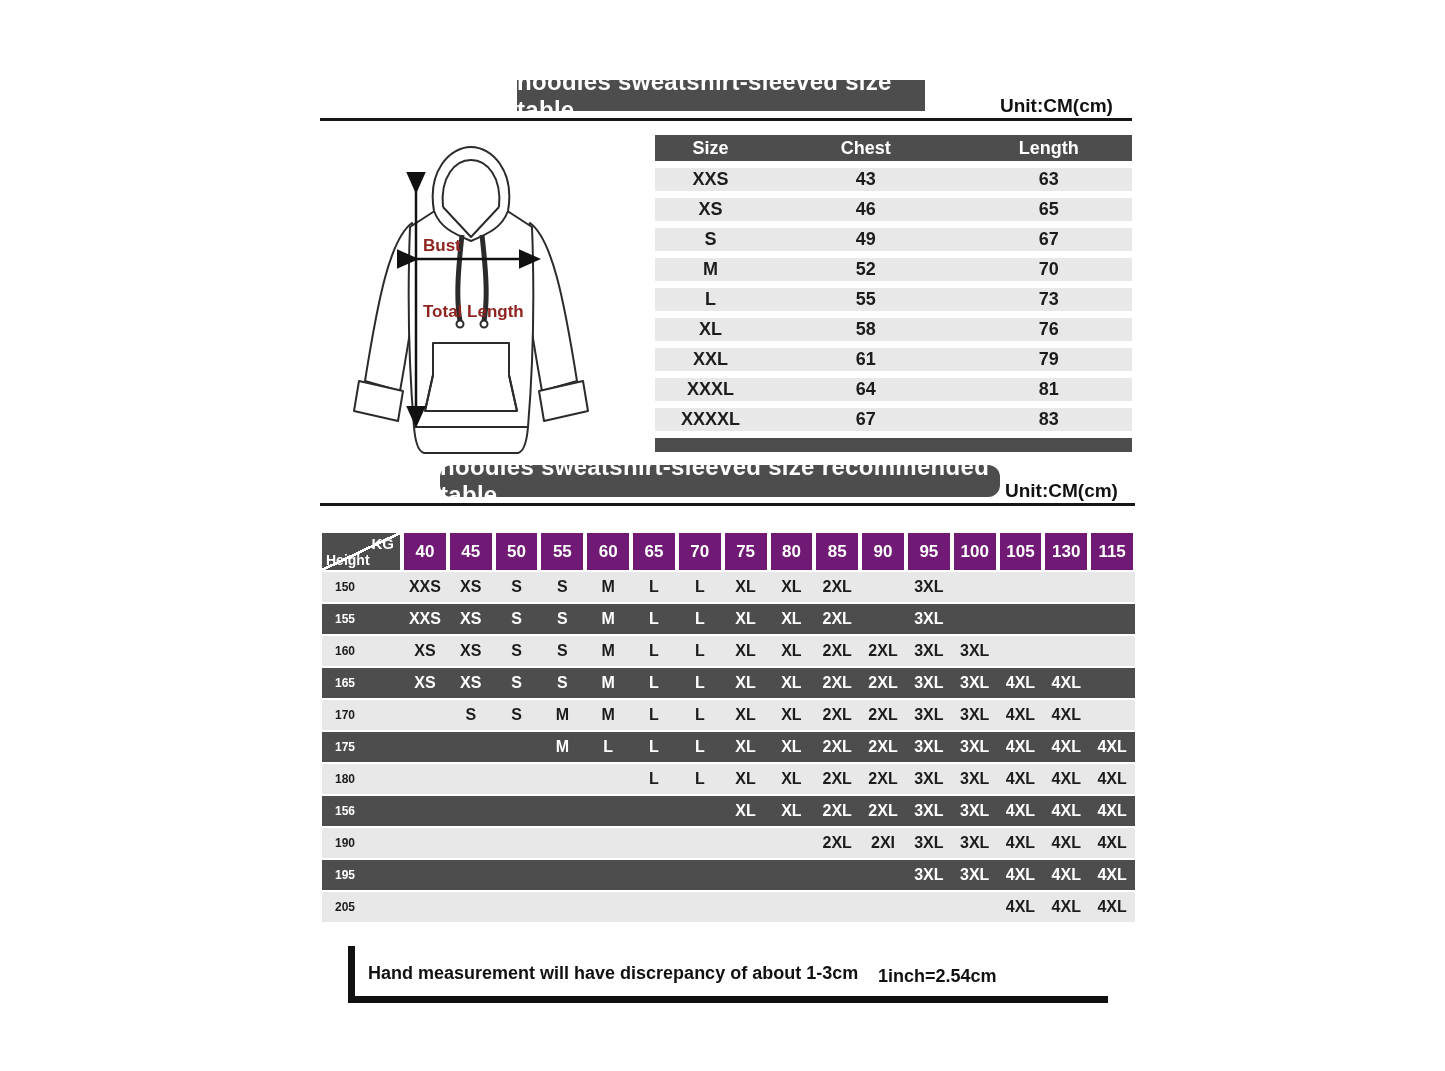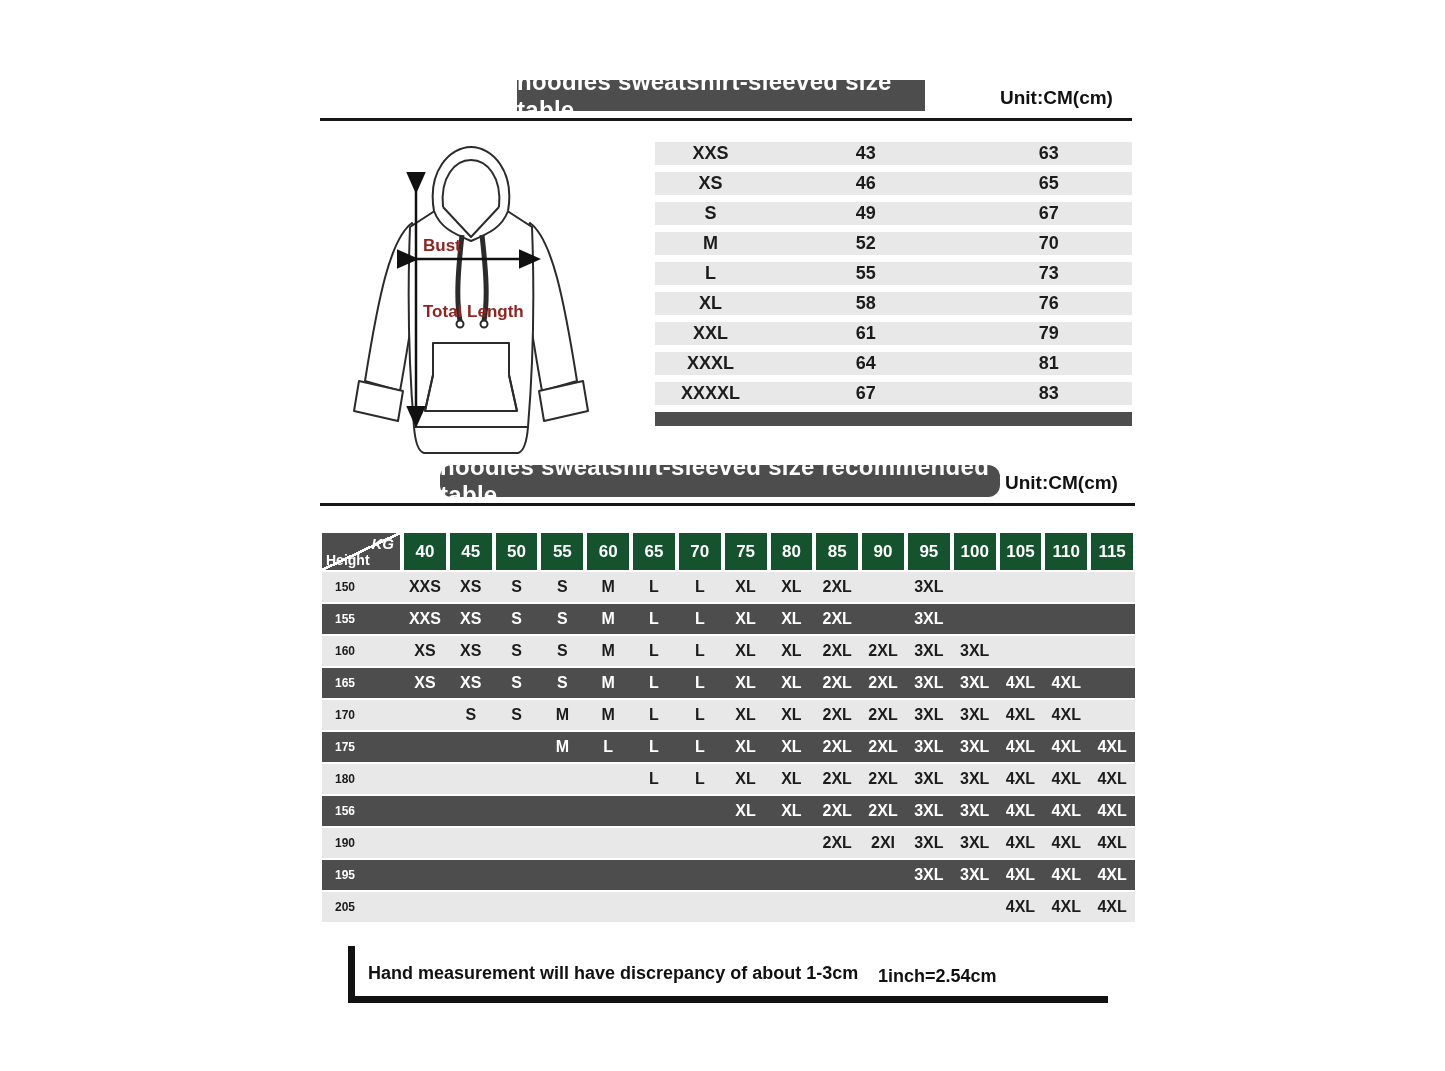--- a/index.html
+++ b/index.html
@@ -3,41 +3,41 @@
 <meta charset="utf-8">
 <style>
   html,body{margin:0;padding:0;background:#ffffff;}
   body{width:1445px;height:1071px;position:relative;overflow:hidden;
        font-family:"Liberation Sans", sans-serif;color:#1c1c1c;}
   .abs{position:absolute;}
 
   
   .title-bar{background:#4d4d4d;color:#ffffff;font-weight:bold;font-size:24px;
              display:flex;align-items:center;justify-content:center;letter-spacing:.3px;}
-  .unit{font-weight:bold;font-size:19px;color:#111;}
+  .unit{font-weight:bold;font-size:19px;color:#111;margin-top:8px;}
   .hr{background:#161616;}
 
   
   #size-table{left:655px;top:135px;width:477px;}
   .st-grid{display:grid;grid-template-columns:1fr 1.8fr 1.5fr;align-items:center;}
   .st-head{background:#4d4d4d;color:#fff;height:26px;font-weight:bold;font-size:18px;}
   .st-head .st-cell{text-align:center;}
   .st-row{background:#e8e8e8;height:23px;margin-top:7px;font-weight:bold;font-size:18px;}
   .st-cell{text-align:center;}
   .st-bottom{background:#4d4d4d;height:14px;margin-top:7px;}
 
   
   #rec-table{left:322px;top:533px;width:813px;}
   .rt-grid{display:grid;grid-template-columns:80px repeat(16,1fr);}
   .rt-head{height:37px;}
-  .rt-hcell{background:#14532d;color:#fff;font-weight:bold;font-size:17px;
+  .rt-hcell{background:#701a75;color:#fff;font-weight:bold;font-size:17px;
             margin:0 2px;display:flex;align-items:center;justify-content:center;}
   .rt-corner{position:relative;margin:0 2px 0 0;color:#fff;font-weight:bold;
      background:linear-gradient(to bottom right,#4d4d4d 48%,#ffffff 48%,#ffffff 52%,#4d4d4d 52%);}
-  .rt-corner .kg{position:absolute;top:2px;right:6px;font-size:15px;font-style:italic;}
+  .rt-corner .kg{position:absolute;top:2px;right:6px;font-size:15px;}
   .rt-corner .hgt{position:absolute;bottom:2px;left:4px;font-size:14px;}
   .rt-row{height:30px;margin-top:2px;font-weight:bold;font-size:16px;align-items:center;}
   .rt-row.light{background:#e8e8e8;color:#1c1c1c;}
   .rt-row.dark{background:#4d4d4d;color:#ffffff;}
   .rt-cell{text-align:center;white-space:nowrap;}
   .rt-label{text-align:left;padding-left:13px;font-size:12px;}
 
   
   .f-bar{background:#111;}
   .f-note{font-weight:bold;font-size:18px;color:#111;text-align:center;}
@@ -84,20 +84,25 @@
     <path d="M103,244 L95,280 M179,244 L187,280" fill="none"></path>
   </g>
 
   <line x1="86" y1="58" x2="86" y2="292" stroke="#111" stroke-width="2.5" marker-start="url(#arr)" marker-end="url(#arr)"></line>
   <line x1="84" y1="128" x2="206" y2="128" stroke="#111" stroke-width="2.5" marker-start="url(#arr)" marker-end="url(#arr)"></line>
   <text x="93" y="120" font-size="17" font-weight="bold" fill="#8f2420">Bust</text>
   <text x="93" y="186" font-size="17" font-weight="bold" fill="#8f2420">Total Length</text>
 </svg>
 
 <div class="abs" id="size-table">
+  <div class="st-grid st-head" id="st-head">
+      <div class="st-cell">Size</div>
+      <div class="st-cell">Chest</div>
+      <div class="st-cell">Length</div>
+    </div>
   <div id="st-rows">
       <div class="st-grid st-row">
         <div class="st-cell">XXS</div>
         <div class="st-cell">43</div>
         <div class="st-cell">63</div>
       </div>
       <div class="st-grid st-row">
         <div class="st-cell">XS</div>
         <div class="st-cell">46</div>
         <div class="st-cell">65</div>
@@ -160,21 +165,21 @@
       <div class="rt-hcell">60</div>
       <div class="rt-hcell">65</div>
       <div class="rt-hcell">70</div>
       <div class="rt-hcell">75</div>
       <div class="rt-hcell">80</div>
       <div class="rt-hcell">85</div>
       <div class="rt-hcell">90</div>
       <div class="rt-hcell">95</div>
       <div class="rt-hcell">100</div>
       <div class="rt-hcell">105</div>
-      <div class="rt-hcell">110</div>
+      <div class="rt-hcell">130</div>
       <div class="rt-hcell">115</div>
     </div>
   <div id="rt-rows">
       <div class="rt-grid rt-row light">
         <div class="rt-cell rt-label">150</div>
         <div class="rt-cell">XXS</div>
         <div class="rt-cell">XS</div>
         <div class="rt-cell">S</div>
         <div class="rt-cell">S</div>
         <div class="rt-cell">M</div>

